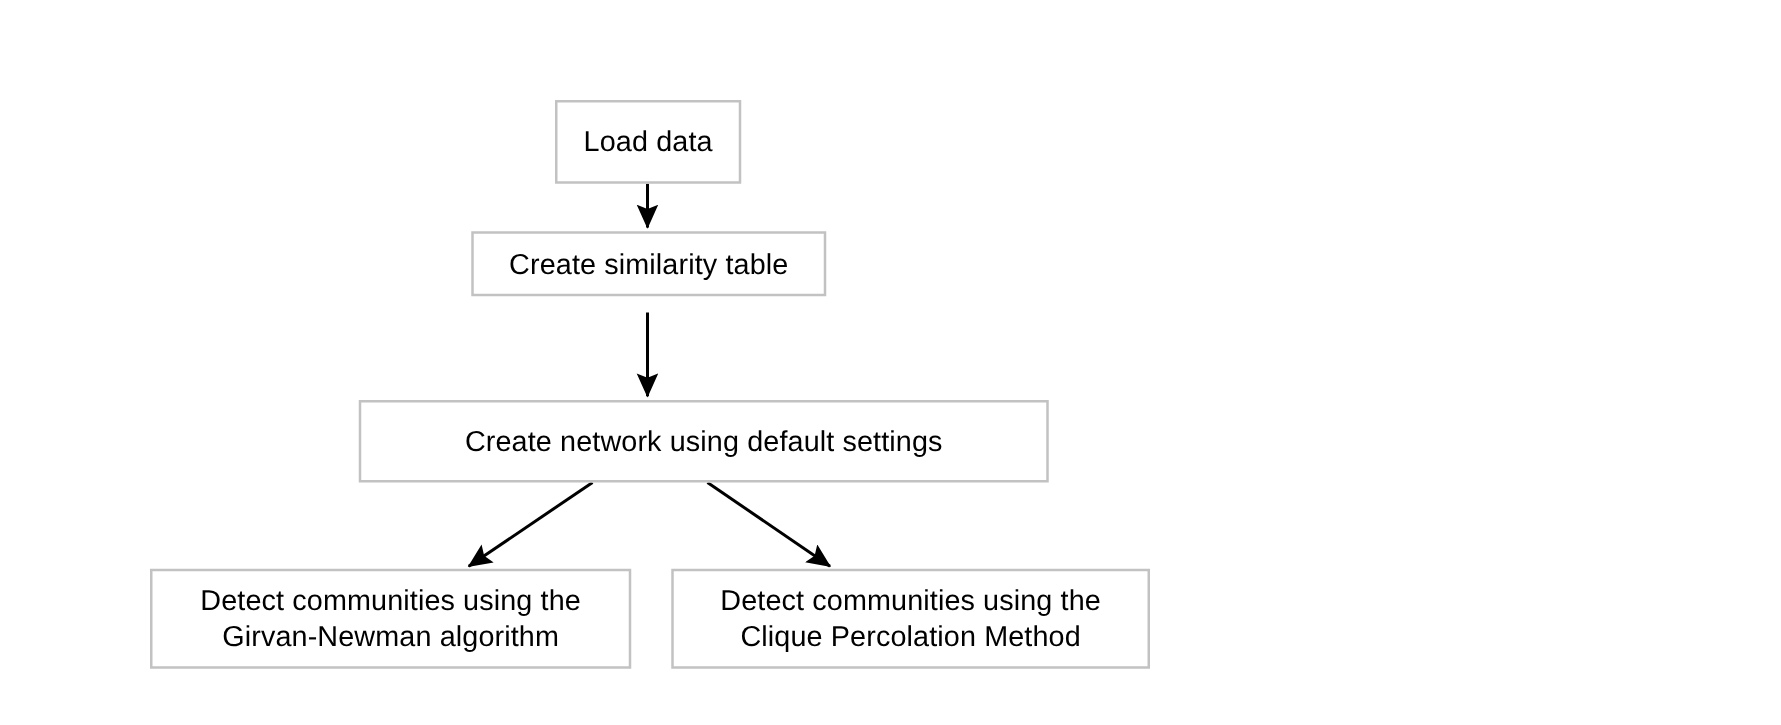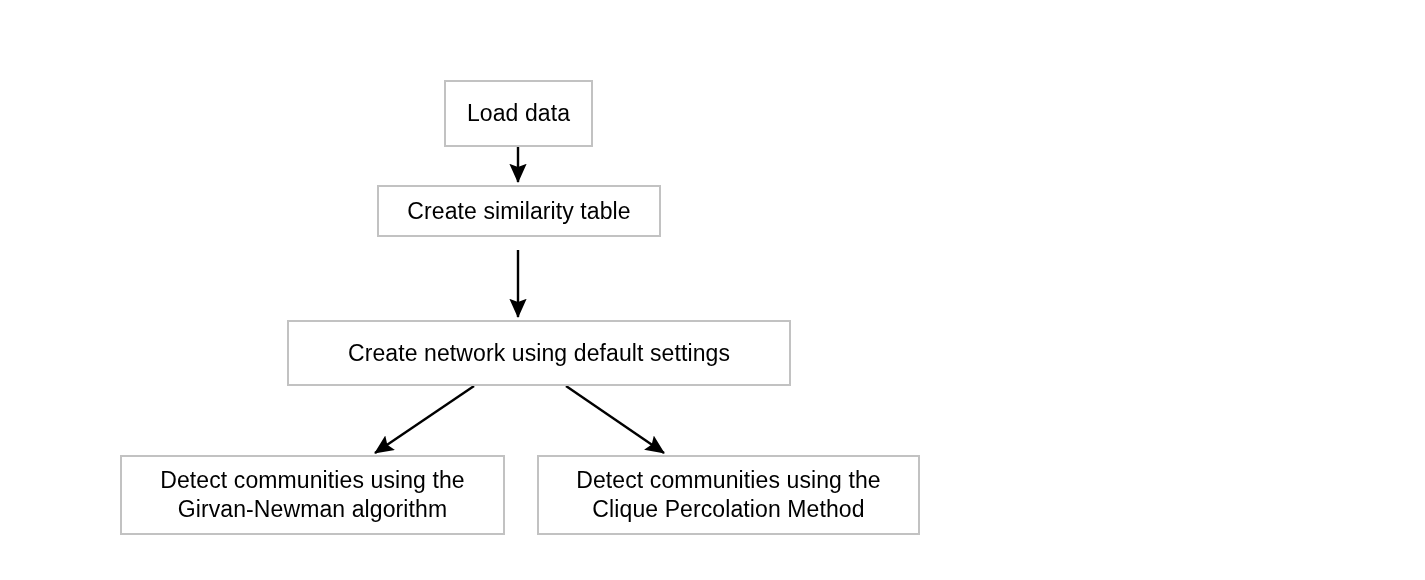--- a/index.html
+++ b/index.html
@@ -71,21 +71,21 @@
   </svg>
 
   <div class="node" style="left:444px; top:46px; width:149px; height:67px;margin-top:34px;">
     <span class="node-label">Load data</span>
   </div>
 
   <div class="node" style="left:377px; top:185px; width:284px; height:52px;">
     <span class="node-label">Create similarity table</span>
   </div>
 
-  <div class="node" style="left:287px; top:320px; width:504px; height:66px;">
+  <div class="node" style="left:287px; top:320px; width:552px; height:66px;">
     <span class="node-label">Create network using default settings</span>
   </div>
 
   <div class="node" style="left:120px; top:455px; width:385px; height:80px;">
     <span class="node-label">Detect communities using the
 Girvan-Newman algorithm</span>
   </div>
 
   <div class="node" style="left:537px; top:455px; width:383px; height:80px;">
     <span class="node-label">Detect communities using the

